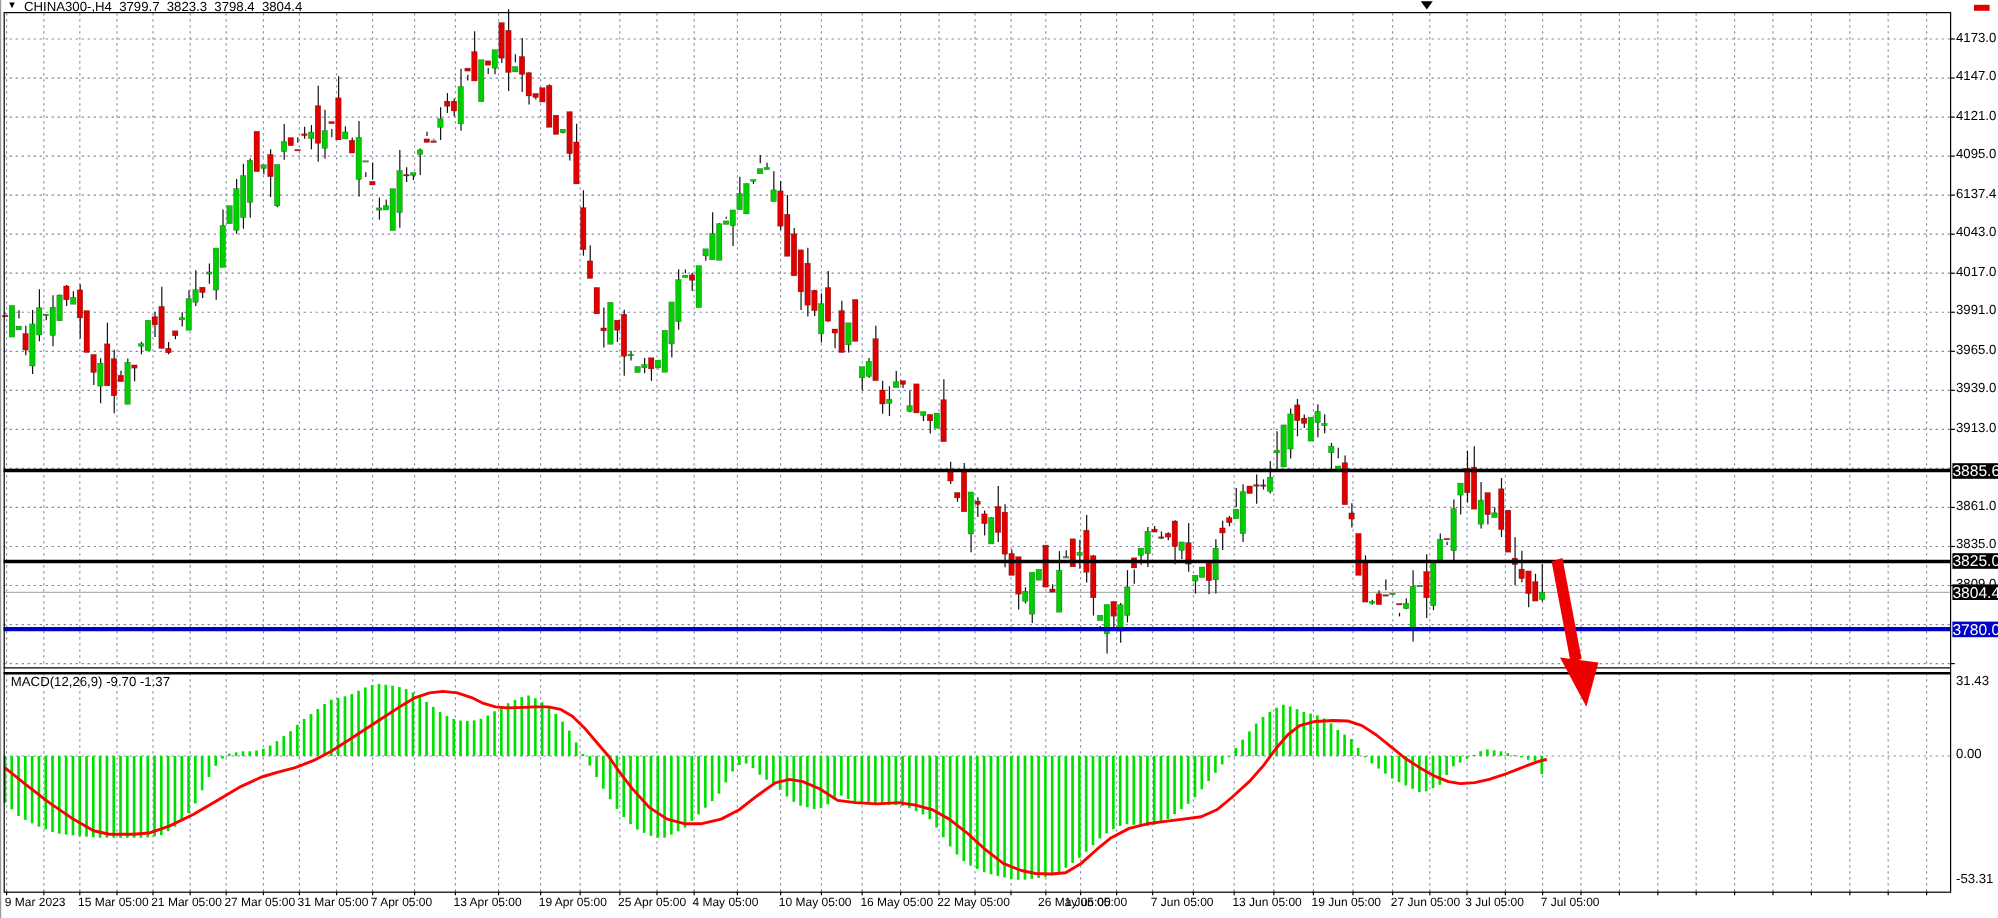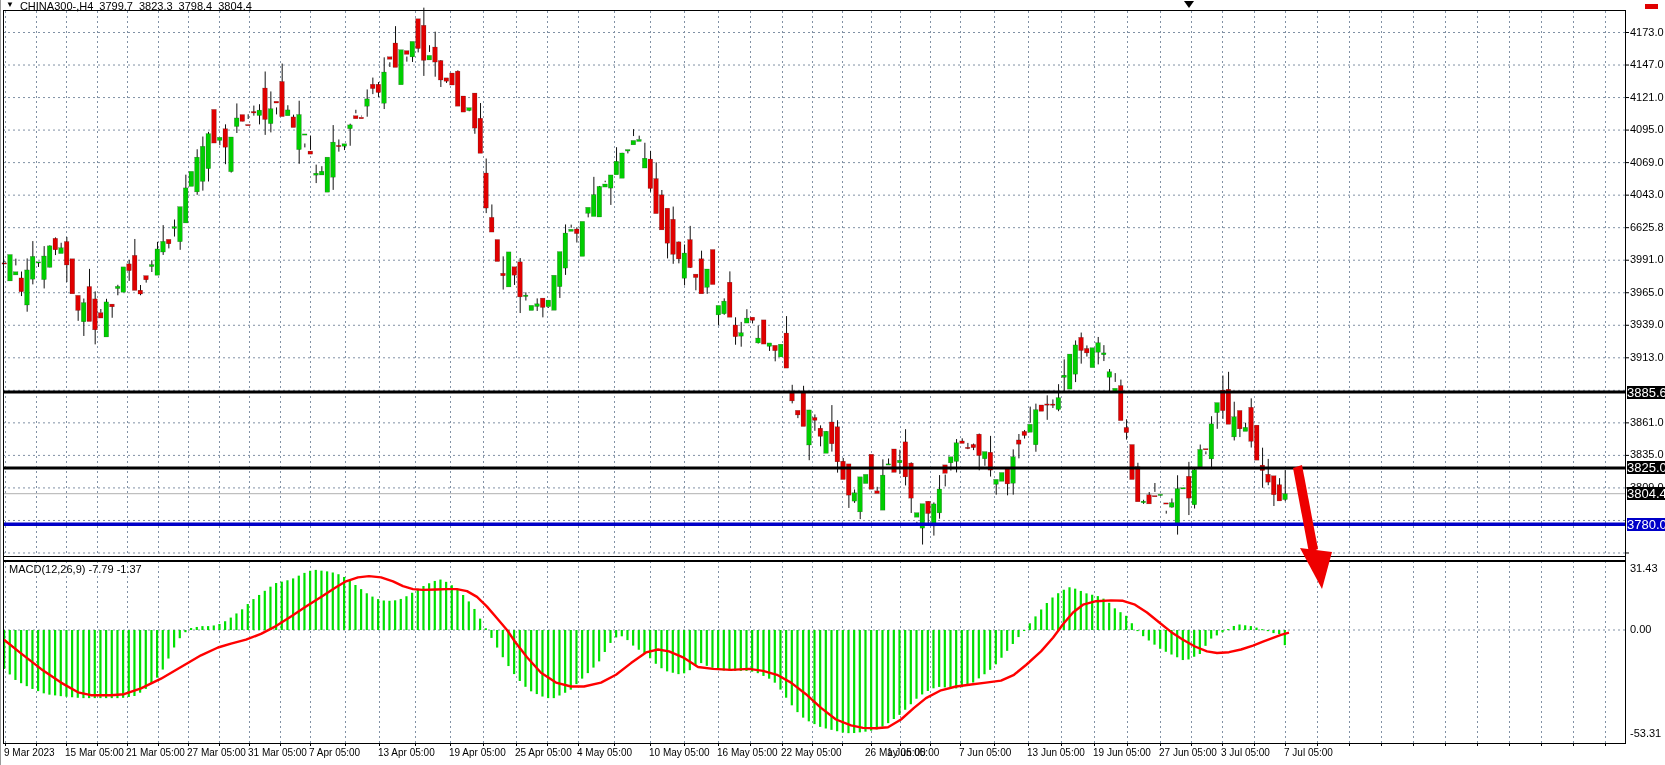--- a/index.html
+++ b/index.html
@@ -856,35 +856,35 @@
       <line x1="1508.5" y1="743" x2="1508.5" y2="746" stroke="#000" stroke-width="1"></line>
       <line x1="1540.5" y1="743" x2="1540.5" y2="746" stroke="#000" stroke-width="1"></line>
       <line x1="1572.5" y1="743" x2="1572.5" y2="746" stroke="#000" stroke-width="1"></line>
       <line x1="1604.5" y1="743" x2="1604.5" y2="746" stroke="#000" stroke-width="1"></line>
       <polygon points="1292,468 1301,465 1317,549 1308,553" fill="#ee0000"></polygon>
       <polygon points="1299,548 1331,552 1321,589" fill="#ee0000"></polygon>
     </svg>
 
   <div id="macd-label">
     <span>MACD(12,26,9)</span>
-    <span>-7.79</span>
+    <span>-9.70</span>
     <span>-1.37</span>
   </div>
 
   <div id="shift-marker"></div>
   <div id="corner-mark"></div>
 
   <div id="labels-layer">
       <div class="tick-label" style="left: 1629px; top: 25.5px;">4173.0</div>
       <div class="tick-label" style="left: 1629px; top: 58.0312px;">4147.0</div>
       <div class="tick-label" style="left: 1629px; top: 90.5624px;">4121.0</div>
       <div class="tick-label" style="left: 1629px; top: 123.094px;">4095.0</div>
-      <div class="tick-label" style="left: 1629px; top: 155.625px;">4069.0</div>
+      <div class="tick-label" style="left: 1629px; top: 155.625px;">6137.4</div>
       <div class="tick-label" style="left: 1629px; top: 188.156px;">4043.0</div>
-      <div class="tick-label" style="left: 1629px; top: 220.687px;">6625.8</div>
+      <div class="tick-label" style="left: 1629px; top: 220.687px;">4017.0</div>
       <div class="tick-label" style="left: 1629px; top: 253.218px;">3991.0</div>
       <div class="tick-label" style="left: 1629px; top: 285.75px;">3965.0</div>
       <div class="tick-label" style="left: 1629px; top: 318.281px;">3939.0</div>
       <div class="tick-label" style="left: 1629px; top: 350.812px;">3913.0</div>
       <div class="tick-label" style="left: 1629px; top: 415.874px;">3861.0</div>
       <div class="tick-label" style="left: 1629px; top: 448.406px;">3835.0</div>
       <div class="tick-label" style="left: 1629px; top: 480.937px;">3809.0</div>
       <div class="tick-label" style="left: 1679px; top: 545.999px;">3757.0</div>
       <div class="tick-label" style="left: 1629px; top: 561.819px;">31.43</div>
       <div class="tick-label" style="left: 1629px; top: 623px;">0.00</div>

